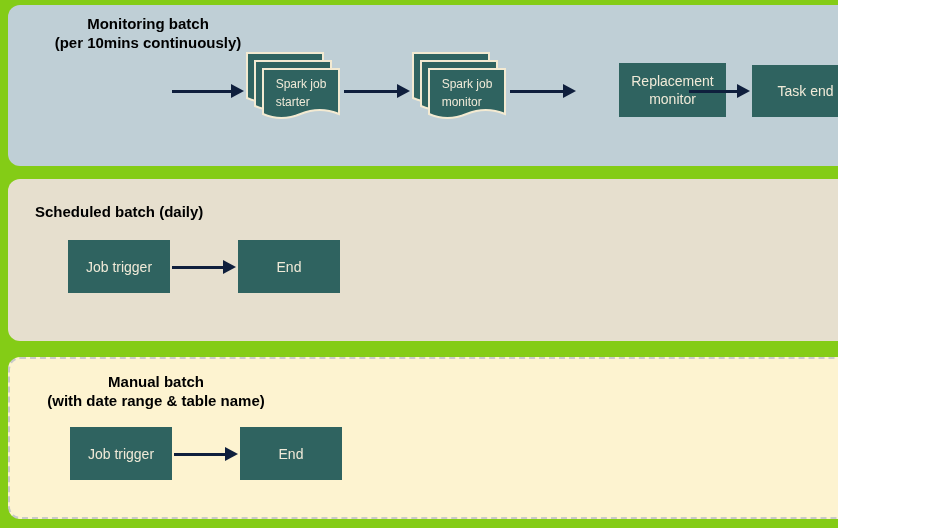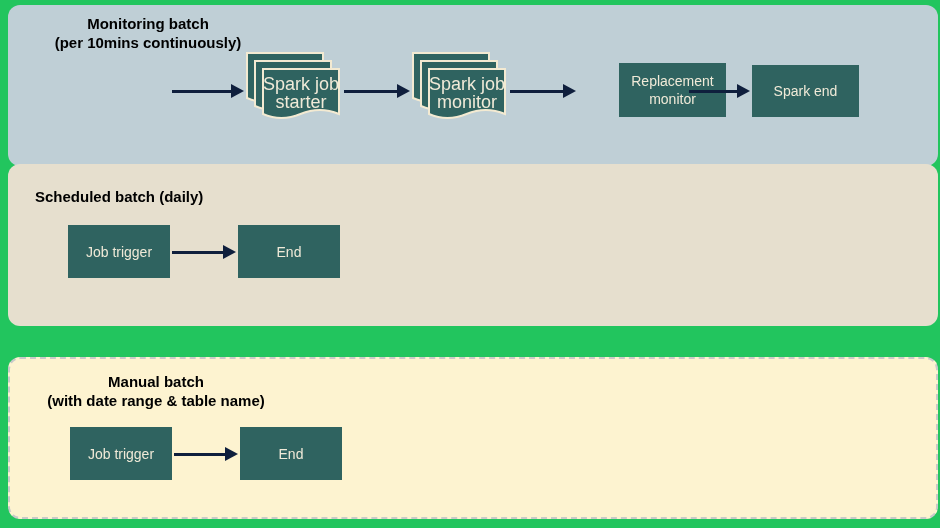--- a/index.html
+++ b/index.html
@@ -1,33 +1,33 @@
 <!DOCTYPE html>
 <html><head>
 <meta charset="utf-8">
 <style>
   html, body { margin: 0; padding: 0; background: #ffffff; }
   .canvas {
     position: relative;
-    width: 940px;
+    width: 838px;
     height: 528px;
-    background: #22c55e;
+    background: #84cc16;
     font-family: "Liberation Sans", sans-serif;
     overflow: hidden;
   }
   .panel {
     position: absolute;
     left: 8px;
     width: 930px;
     height: 161px;
     border-radius: 12px;
     box-sizing: border-box;
   }
   .panel-monitoring { top: 5px; background: #bfcfd6; }
-  .panel-scheduled  { top: 164px; background: #e6dfce; height: 162px; padding-left: 46px; }
+  .panel-scheduled  { top: 179px; background: #e6dfce; height: 162px; padding-left: 46px; }
   .panel-manual     { top: 357px; background: #fdf3d0; height: 162px; border: 2px dashed #c9c9c9; }
 
   .panel-title {
     position: absolute;
     font-weight: bold;
     font-size: 15px;
     line-height: 19px;
     color: #000000;
     white-space: pre-line;
   }
@@ -64,23 +64,23 @@
 
   .multidoc { position: absolute; width: 96px; height: 80px; }
   .multidoc svg { position: absolute; left: 0; top: 0; }
   .doc-label {
     position: absolute;
     left: 16px; top: 14px;
     width: 78px; height: 54px;
     display: flex;
     align-items: center;
     justify-content: center;
-    text-align: center;
+    text-align: left;
     color: #f0ead8;
-    font-size: 18px;
+    font-size: 12px;
     line-height: 18px;
     white-space: pre-line;
   }
 </style>
 </head>
 <body>
 
 <div class="canvas">
 
   <section class="panel panel-monitoring">
@@ -127,21 +127,21 @@
       <span>Replacement
 monitor</span>
     </div>
 
     <div class="arrow" style="left:681px; top:79px; width:61px;">
       <div class="arrow-line"></div>
       <div class="arrow-head"></div>
     </div>
 
     <div class="node" style="left:744px; top:60px; width:107px; height:52px;">
-      <span>Spark end</span>
+      <span>Task end</span>
     </div>
   </section>
 
   <section class="panel panel-scheduled">
     <div class="panel-title" style="left:27px; top:23px;">Scheduled batch (daily)</div>
 
     <div class="node" style="left:60px; top:61px; width:102px; height:53px;">
       <span>Job trigger</span>
     </div>
 

